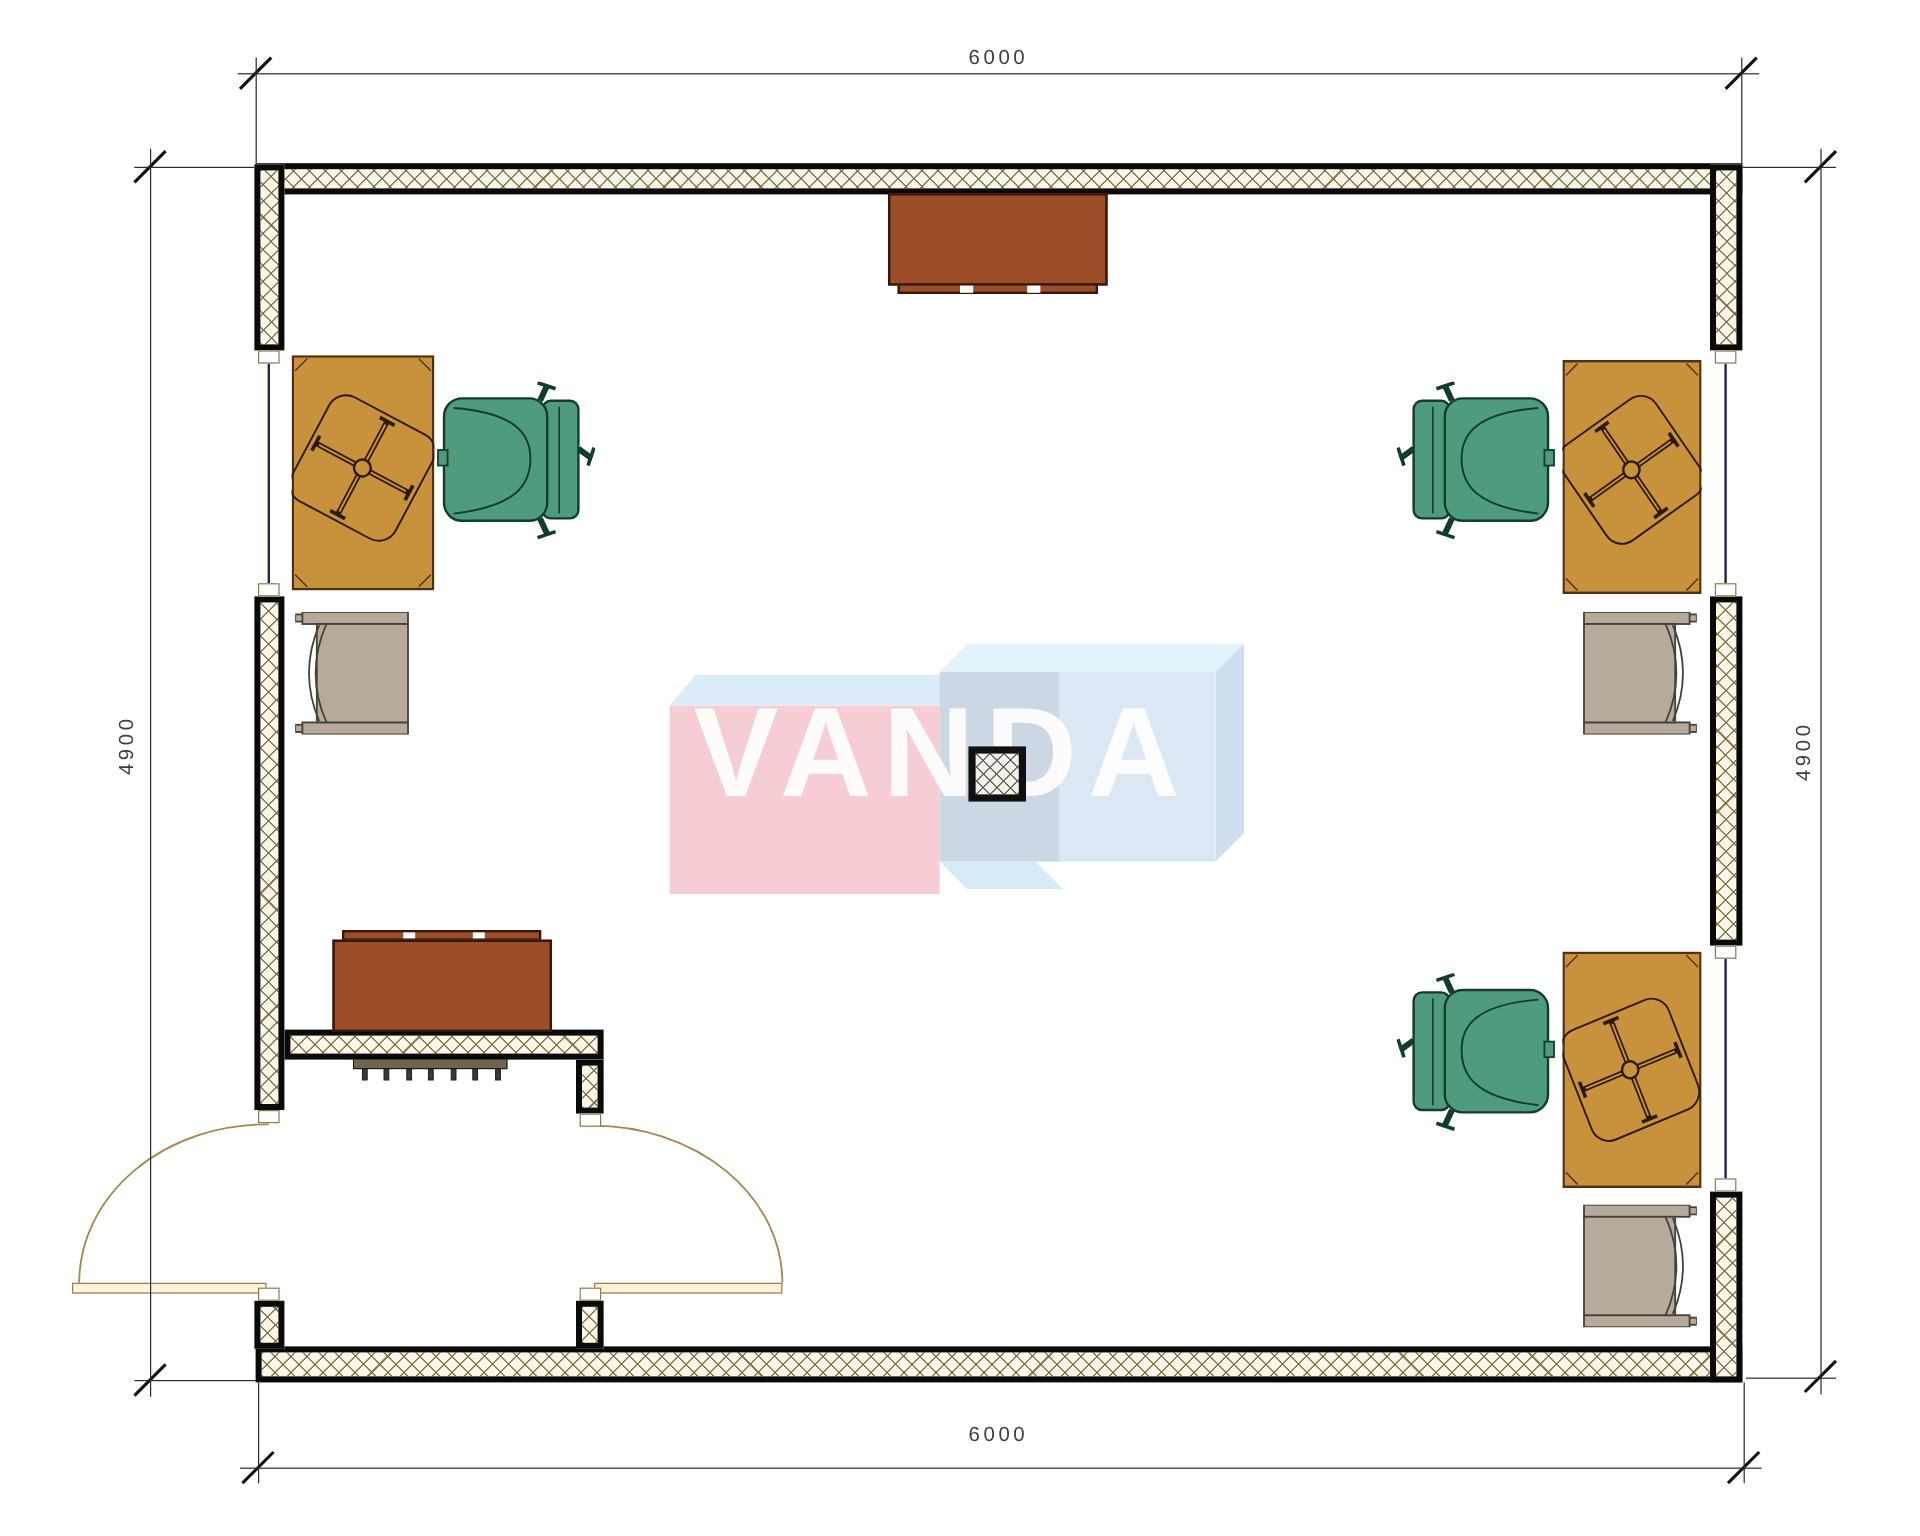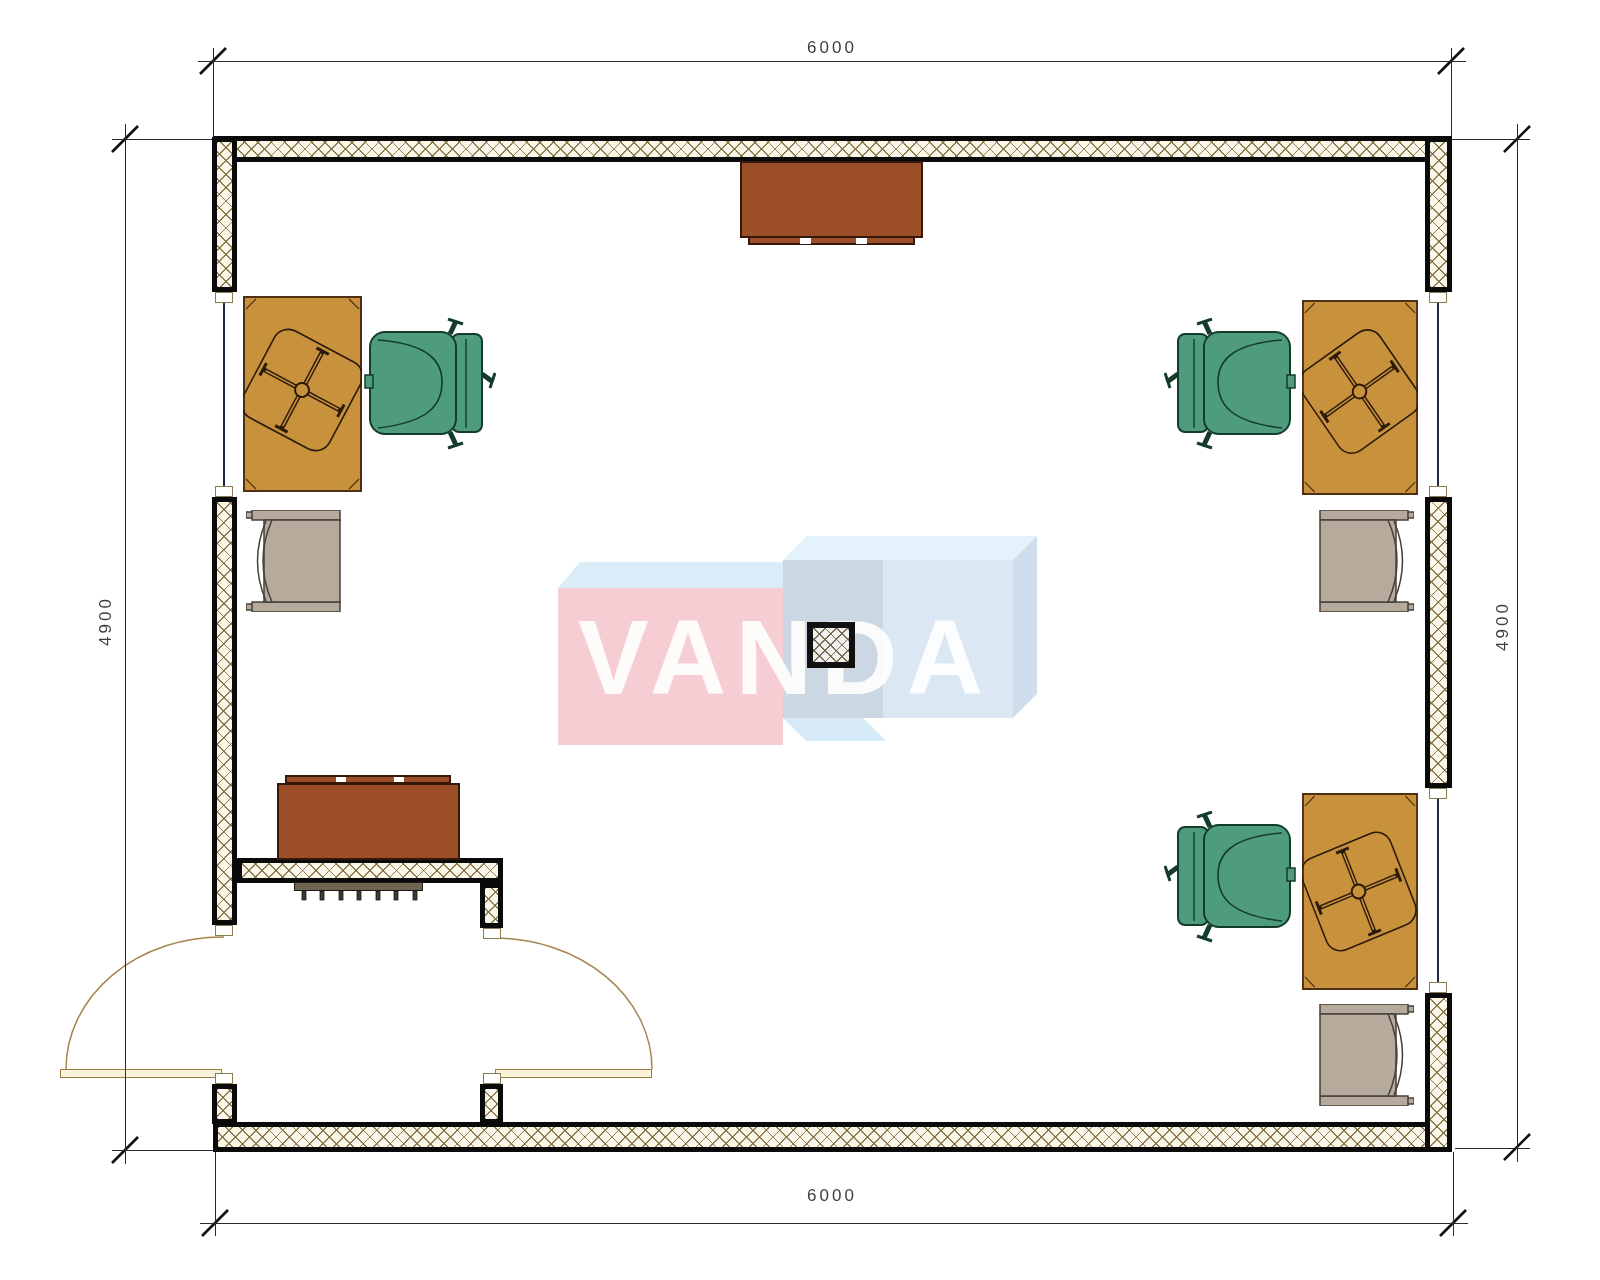--- a/index.html
+++ b/index.html
@@ -14,21 +14,21 @@
   .jamb{position:absolute;width:18px;height:11px;background:#ffffff;border:1.5px solid #8a7a50;
         box-sizing:border-box;z-index:4;}
   .door-leaf{position:absolute;background:#faf3dc;border:1.5px solid #9a7b42;box-sizing:border-box;z-index:3;}
   .dl{position:absolute;background:#2a2a2a;z-index:3;}
   .dim-text{position:absolute;font-size:17px;color:#3d3d3d;letter-spacing:3px;text-align:center;z-index:3;}
   .vtext{transform:rotate(-90deg);}
   .furn{position:absolute;z-index:2;}
   .cab{position:absolute;background:#9b4e28;border:2px solid #35180a;box-sizing:border-box;z-index:2;}
   .cab-gap{position:absolute;background:#ffffff;z-index:2;}
   .wm{position:absolute;z-index:1;}
-  #wm-text{position:absolute;left:578px;top:604px;font-size:106px;font-weight:bold;color:#ffffff;
+  #wm-text{position:absolute;left:578px;top:574px;font-size:106px;font-weight:bold;color:#ffffff;
            letter-spacing:9px;line-height:1;opacity:.92;z-index:1;}
   #column{position:absolute;left:807px;top:622px;width:48px;height:46px;border:6px solid #101010;
     box-sizing:border-box;background-color:#eef0f2;
     background-image:
       repeating-linear-gradient(45deg, rgba(110,95,60,.9) 0 1.2px, transparent 1.2px 8px),
       repeating-linear-gradient(135deg, rgba(110,95,60,.9) 0 1.2px, transparent 1.2px 8px);
     z-index:2;}
   svg{display:block;}
   #overlay{position:absolute;left:0;top:0;z-index:3;pointer-events:none;}
 </style>

